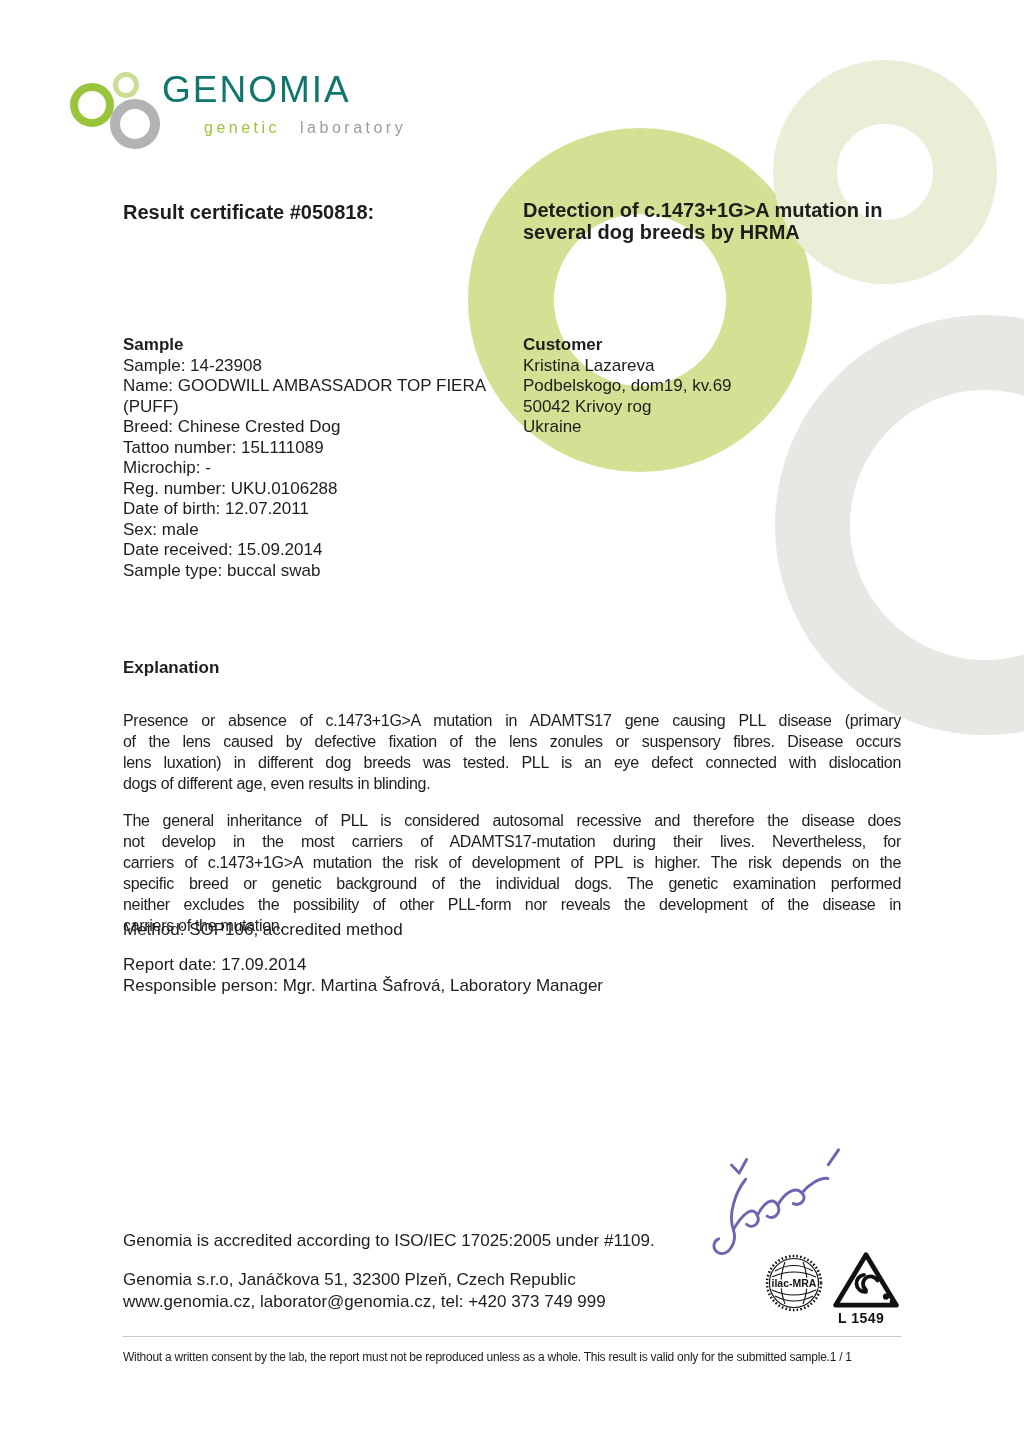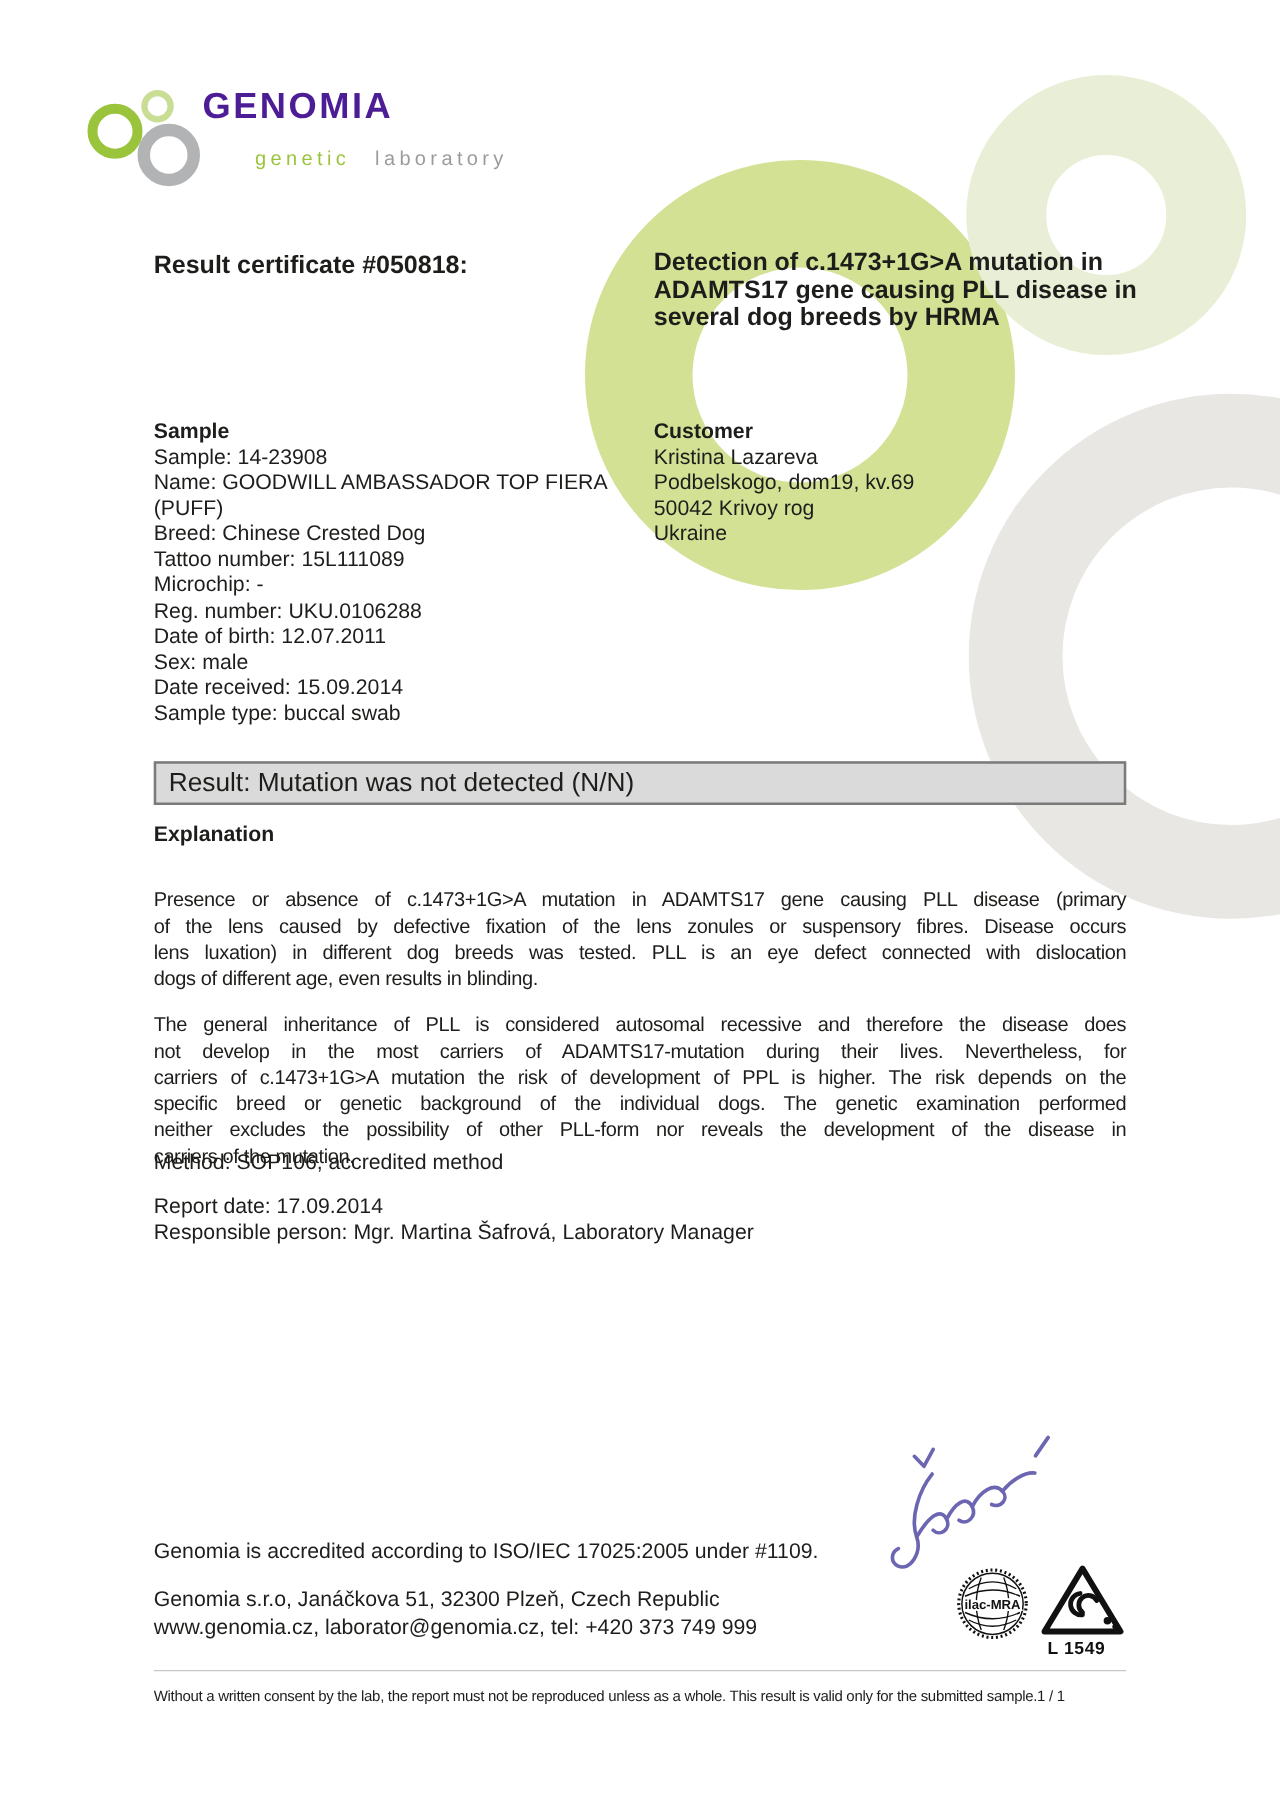--- a/index.html
+++ b/index.html
@@ -9,21 +9,21 @@
   }
   
   .ring{position:absolute;border-radius:50%;box-sizing:border-box;background:transparent;}
   .ring-green-large{left:468px;top:128px;width:344px;height:344px;border:86px solid #d3e194;}
   .ring-pale-top{left:773px;top:60px;width:224px;height:224px;border:64px solid #e9efd6;}
   .ring-gray-large{left:775px;top:315px;width:420px;height:420px;border:75px solid #e8e7e3;}
   
   .logo-ring-green{left:70px;top:83px;width:44px;height:44px;border:8px solid #9ac43c;}
   .logo-ring-pale{left:113px;top:72px;width:26px;height:26px;border:5px solid #c9dd95;}
   .logo-ring-gray{left:110px;top:99px;width:50px;height:50px;border:10px solid #b1b3b5;}
-  .wordmark{position:absolute;left:162px;top:69px;font-size:29px;font-weight:700;letter-spacing:2px;color:#4c1d95;}
+  .wordmark{position:absolute;left:162px;top:69px;font-size:37px;font-weight:400;letter-spacing:2px;color:#0f766e;}
   .tagline{position:absolute;left:204px;top:119px;font-size:16px;letter-spacing:3.5px;}
   .tagline .t1{color:#9ac43c;}
   .tagline .t2{color:#9b9b9b;margin-left:12px;}
   
   .cert-label{position:absolute;left:123px;top:201px;font-size:20px;font-weight:700;width:390px;}
   .test-title{position:absolute;left:523px;top:199px;width:400px;font-size:20px;font-weight:700;line-height:22px;}
   
   .info-block{position:absolute;top:335px;width:385px;font-size:17px;line-height:20.5px;}
   .info-sample{left:123px;}
   .info-customer{left:523px;width:330px;}
@@ -72,21 +72,20 @@
   <div class="wordmark">GENOMIA</div>
   <div class="tagline">
     <span class="t1">genetic</span>
     <span> </span>
     <span class="t2">laboratory</span>
   </div>
 
   <div class="cert-label">Result certificate #050818:</div>
   <div class="test-title">
       <div>Detection of c.1473+1G&gt;A mutation in</div>
-      <div>ADAMTS17 gene causing PLL disease in</div>
       <div>several dog breeds by HRMA</div>
     </div>
 
   <div class="info-block info-sample">
     <div class="info-heading">Sample</div>
     <div>
         <div>Sample: 14-23908</div>
         <div>Name: GOODWILL AMBASSADOR TOP FIERA</div>
         <div>(PUFF)</div>
         <div>Breed: Chinese Crested Dog</div>
@@ -103,21 +102,20 @@
   <div class="info-block info-customer">
     <div class="info-heading">Customer</div>
     <div>
         <div>Kristina Lazareva</div>
         <div>Podbelskogo, dom19, kv.69</div>
         <div>50042 Krivoy rog</div>
         <div>Ukraine</div>
       </div>
   </div>
 
-  <div class="result-box">Result: Mutation was not detected (N/N)</div>
 
   <div class="expl-heading">Explanation</div>
   <div class="para para-1">
       <div class="jline">Presence or absence of c.1473+1G&gt;A mutation in ADAMTS17 gene causing PLL disease (primary</div>
       <div class="jline">of the lens caused by defective fixation of the lens zonules or suspensory fibres. Disease occurs</div>
       <div class="jline">lens luxation) in different dog breeds was tested. PLL is an eye defect connected with dislocation</div>
       <div class="jline">dogs of different age, even results in blinding.</div>
     </div>
   <div class="para para-2">
       <div class="jline">The general inheritance of PLL is considered autosomal recessive and therefore the disease does</div>

